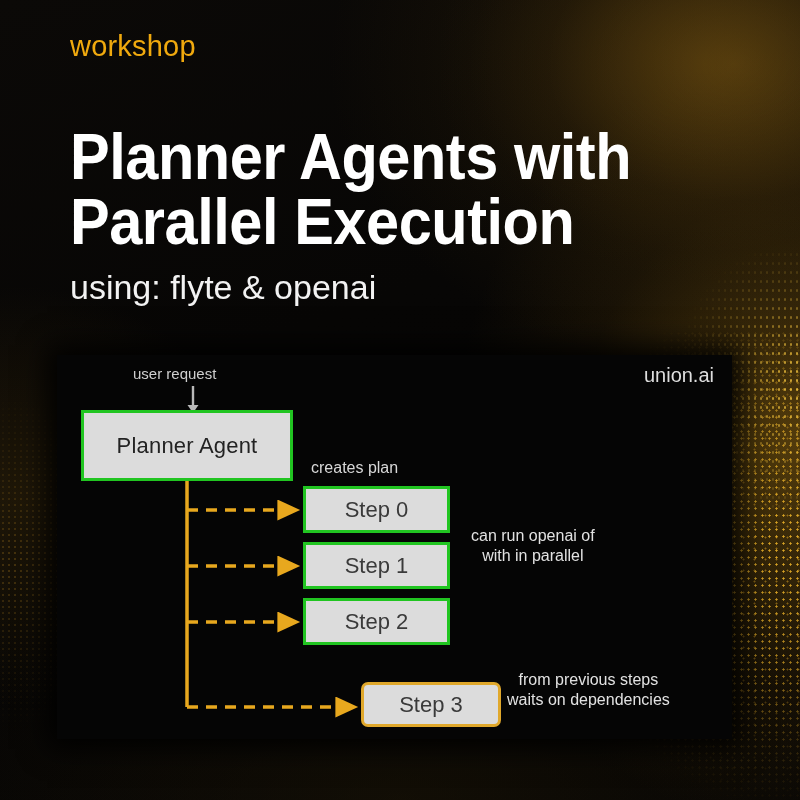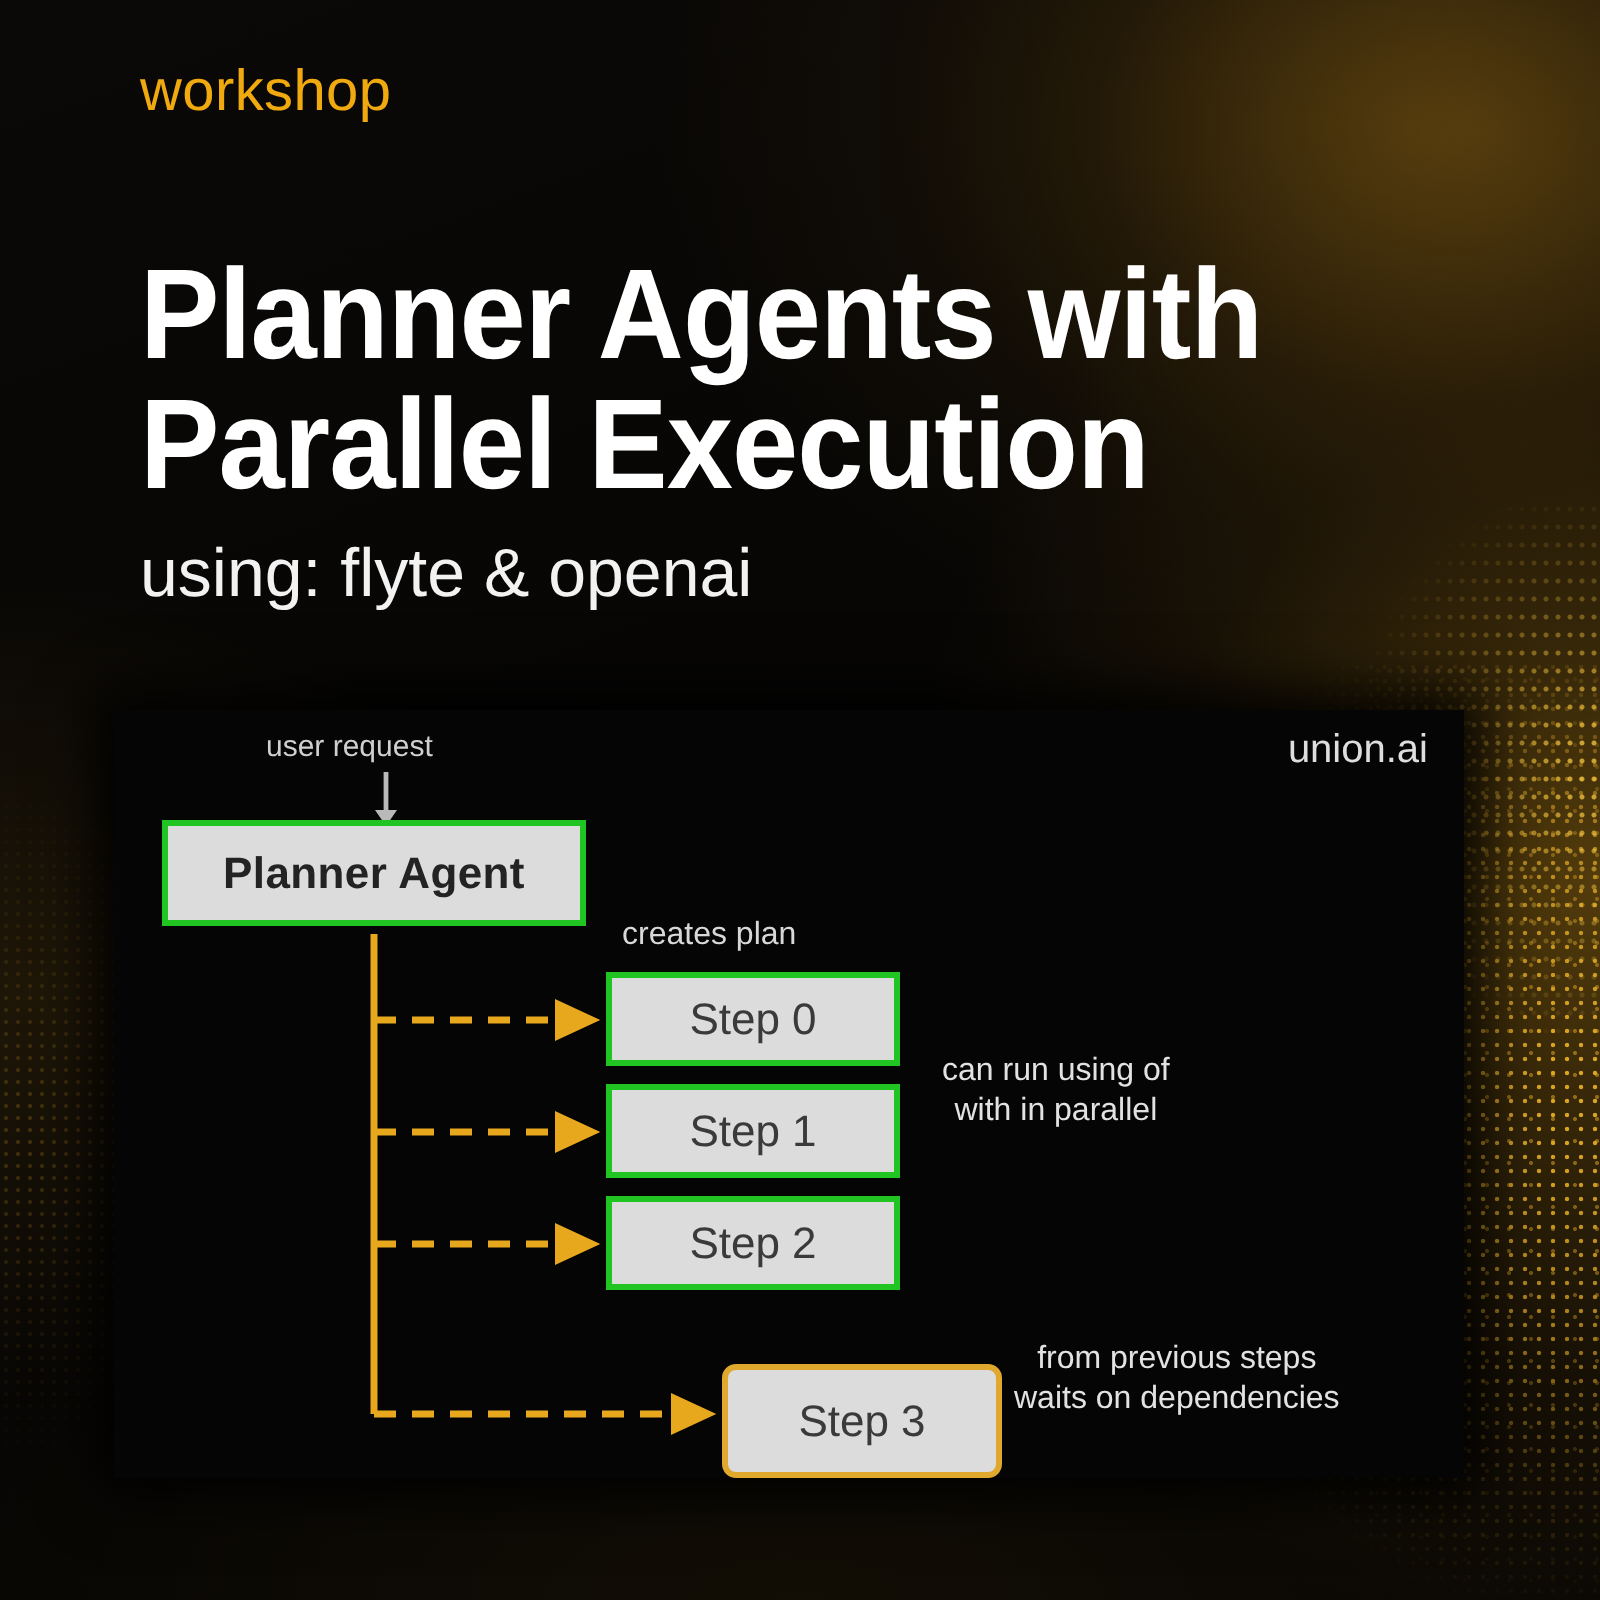--- a/index.html
+++ b/index.html
@@ -136,39 +136,39 @@
     position: absolute;
     background: #dcdcdc;
     color: #232323;
     display: flex;
     align-items: center;
     justify-content: center;
     box-sizing: border-box;
   }
   .node-planner {
     left: 24px; top: 55px;
-    width: 212px; height: 53px;
+    width: 212px; height: 71px;
     border: 3px solid #21c521;
     font-size: 22px;
-    font-weight: bold;
+    font-weight: normal;
     letter-spacing: 0.2px;
   }
   .node-step {
     width: 147px; height: 47px;
     border: 3px solid #21c521;
     font-size: 22px;
     font-weight: normal;
     color: #3a3a3a;
   }
   .node-step-0 { left: 246px; top: 131px; }
   .node-step-1 { left: 246px; top: 187px; }
   .node-step-2 { left: 246px; top: 243px; }
   .node-step-3 {
     left: 304px; top: 327px;
-    width: 140px; height: 57px;
+    width: 140px; height: 45px;
     border: 3px solid #e0a82c;
     border-radius: 7px;
     font-size: 22px;
     color: #3a3a3a;
   }
 
   .lbl-creates-plan {
     left: 254px; top: 72px;
     font-size: 16px;
     color: #d8d8d8;
@@ -245,21 +245,21 @@
     <div class="node node-planner">Planner Agent</div>
 
     <div class="d lbl-creates-plan">creates plan</div>
 
     <div class="node node-step node-step-0">Step 0</div>
     <div class="node node-step node-step-1">Step 1</div>
     <div class="node node-step node-step-2">Step 2</div>
     <div class="node node-step-3">Step 3</div>
 
     <div class="d note note-parallel">
-      <div>can run using of</div>
+      <div>can run openai of</div>
       <div>with in parallel</div>
     </div>
 
     <div class="d note note-deps">
       <div>from previous steps</div>
       <div>waits on dependencies</div>
     </div>
 
   </div>
 </div>

